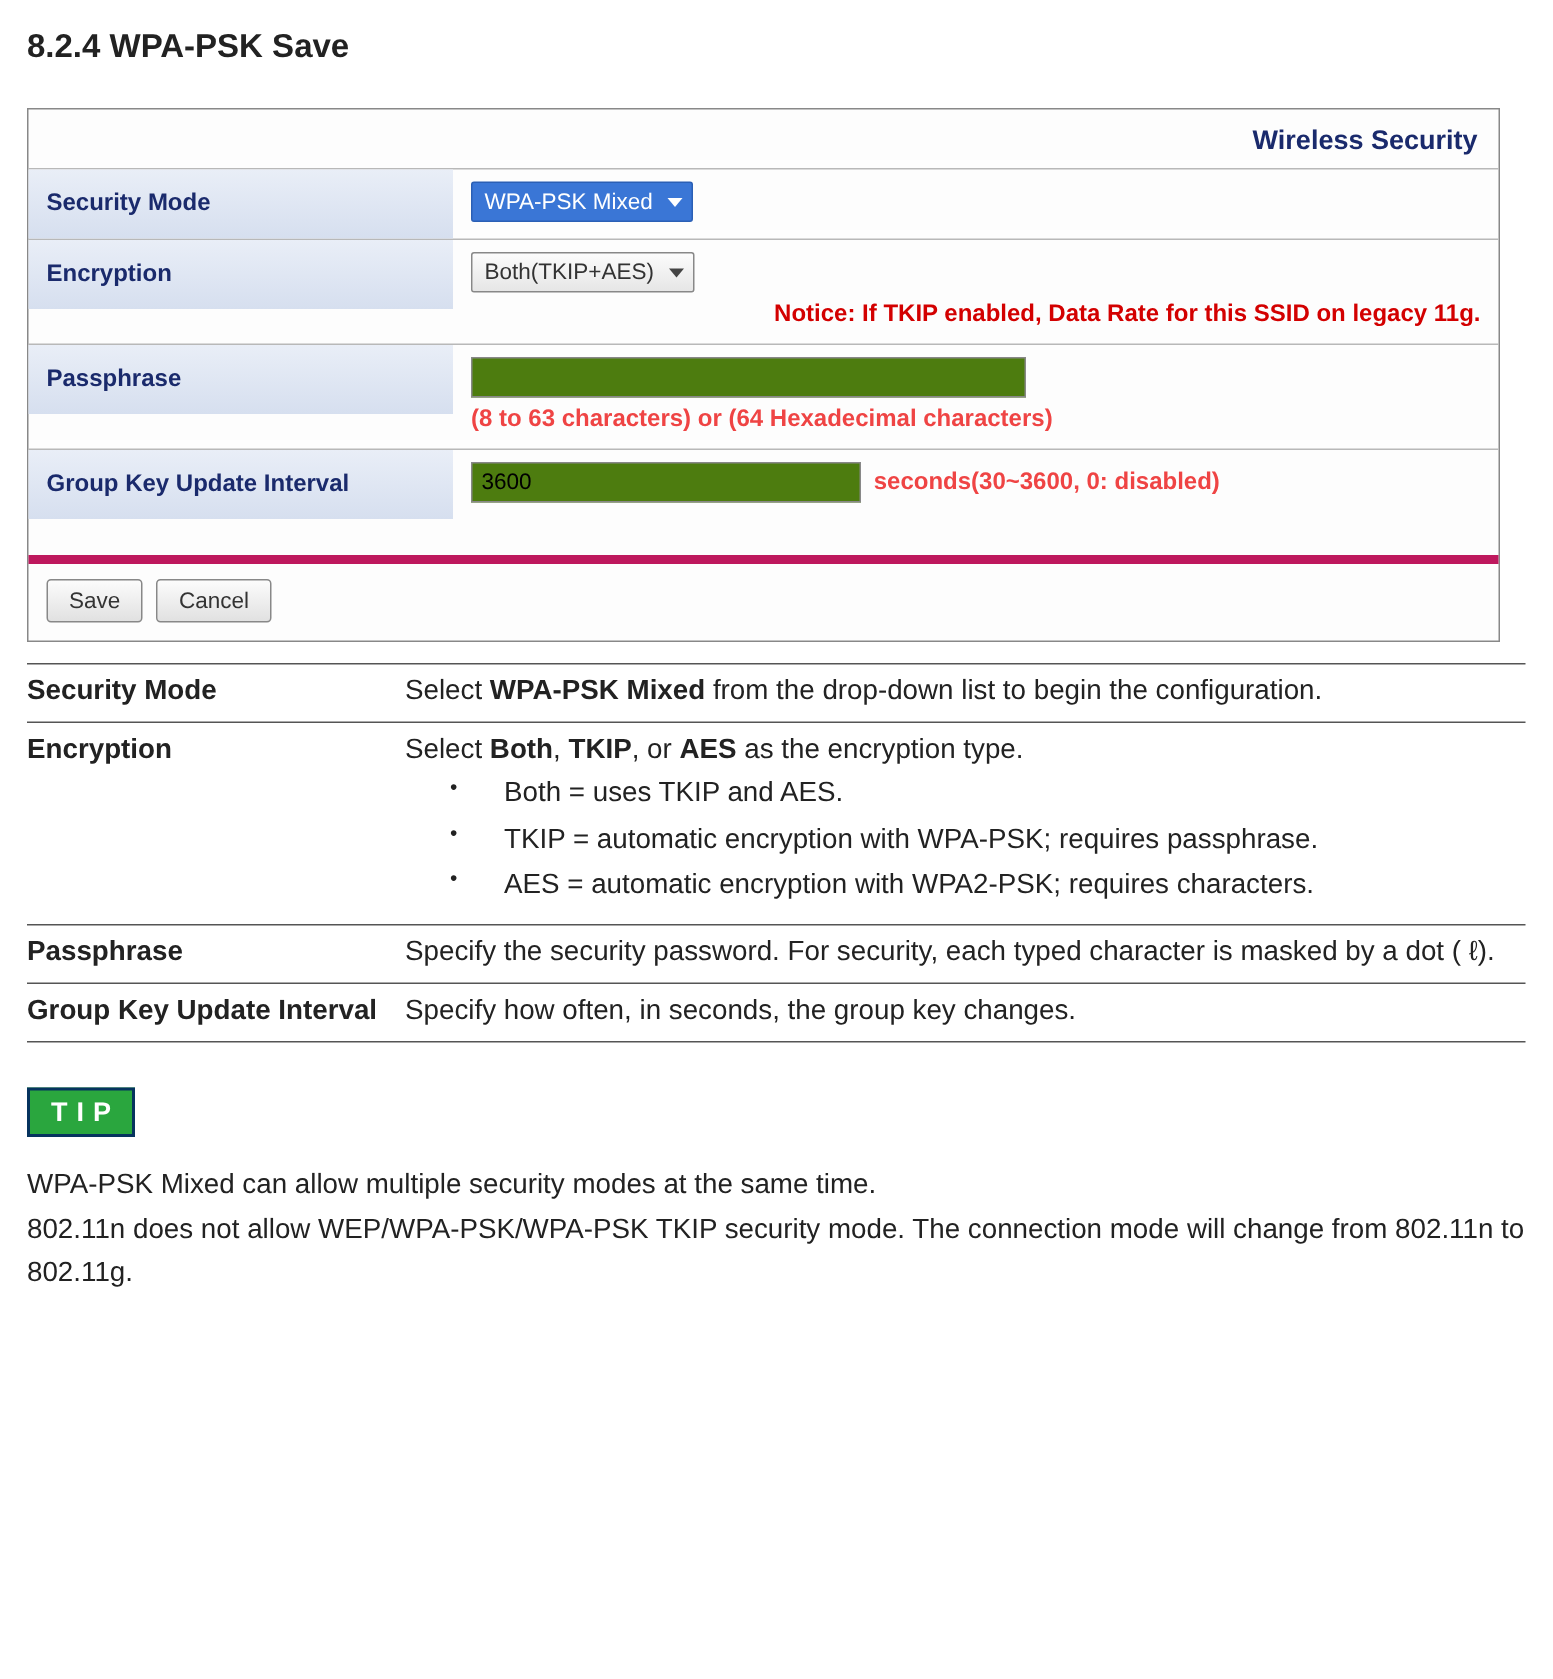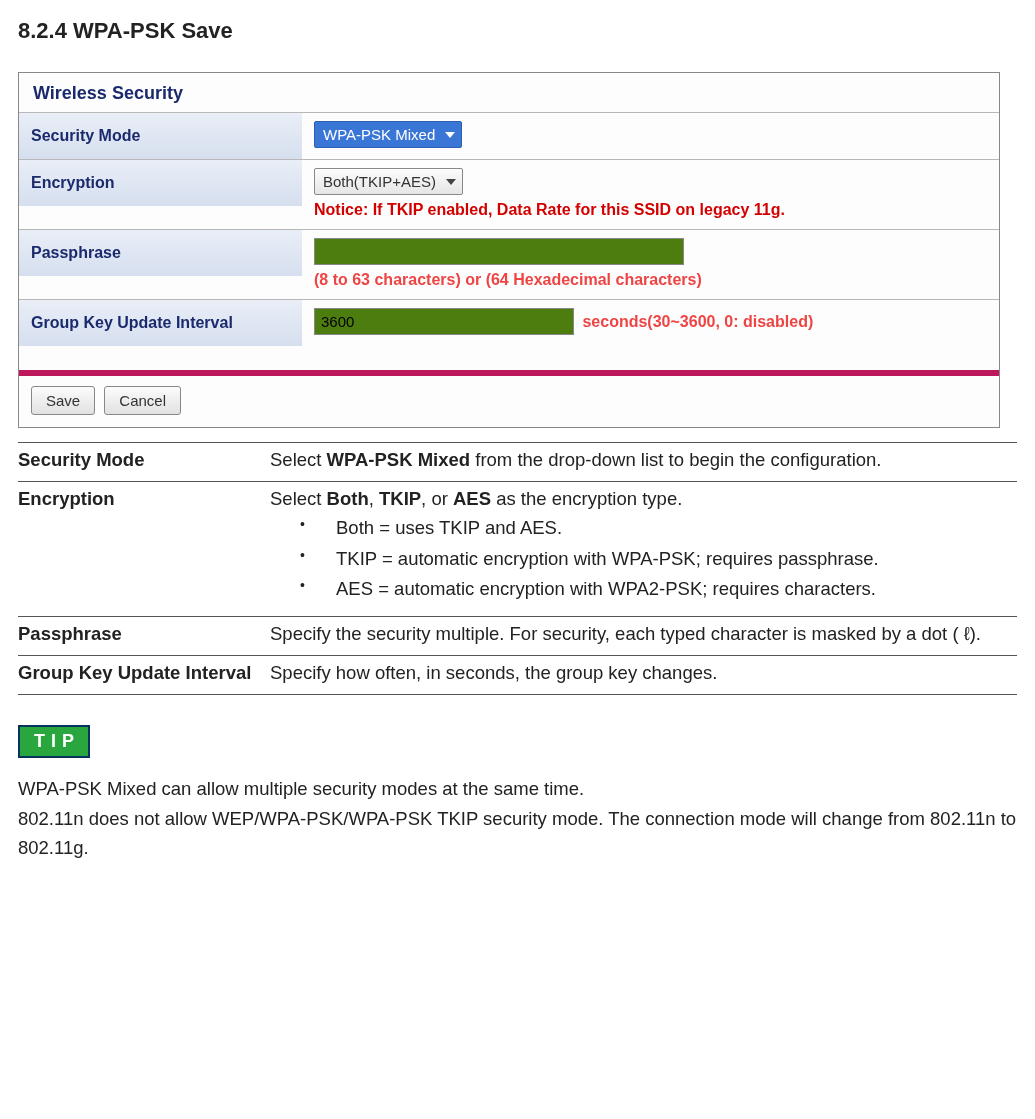--- a/index.html
+++ b/index.html
@@ -24,20 +24,21 @@
     width: 980px;
     margin-bottom: 14px;
     padding-bottom: 12px;
   }
   .ws-title {
     font-family: Arial, sans-serif;
     font-size: 18px;
     font-weight: bold;
     color: #1a2a6c;
     padding: 10px 14px 8px 14px;
+    text-align: right;
   }
   .ws-row {
     display: flex;
     border-top: 1px solid #b8b8b8;
     align-items: flex-start;
   }
   .ws-label {
     width: 283px;
     flex-shrink: 0;
     background: linear-gradient(#e9eef7, #d6dfef);
@@ -80,21 +81,21 @@
   }
   .ws-select.selected .caret { border-top-color: #fff; }
   .ws-input {
     border: 1px solid #888;
     background: #4d7c0f;
     font-family: Arial, sans-serif;
     font-size: 15px;
     padding: 4px 6px;
     box-sizing: border-box;
   }
-  .ws-notice { color: #d30000; font-weight: bold; font-size: 16px; margin-top: 6px; }
+  .ws-notice { color: #d30000; font-weight: bold; font-size: 16px; margin-top: 6px; text-align: right; }
   .ws-hint { color: #ef4444; font-weight: bold; font-size: 16px; margin-top: 6px; }
   .ws-buttons {
     border-top: 6px solid #be185d;
     margin-top: 24px;
     padding: 10px 12px 0 12px;
   }
   .ws-btn {
     display: inline-block;
     border: 1px solid #888;
     border-radius: 3px;
@@ -230,21 +231,21 @@
       <span>Select </span><span class="bold">Both</span><span>, </span><span class="bold">TKIP</span><span>, or </span><span class="bold">AES</span><span> as the encryption type.</span>
       <ul class="bullets">
         <li>Both = uses TKIP and AES.</li>
         <li>TKIP = automatic encryption with WPA-PSK; requires passphrase.</li>
         <li>AES = automatic encryption with WPA2-PSK; requires characters.</li>
       </ul>
     </td>
   </tr>
   <tr>
     <td class="col-label">Passphrase</td>
-    <td>Specify the security multiple. For security, each typed character is masked by a dot (   ℓ).</td>
+    <td>Specify the security password. For security, each typed character is masked by a dot (   ℓ).</td>
   </tr>
   <tr>
     <td class="col-label">Group Key Update Interval</td>
     <td>Specify how often, in seconds, the group key changes.</td>
   </tr>
 </tbody>
   </table>
 
 <div class="tip-badge">TIP</div>
 <div class="tip-text">

